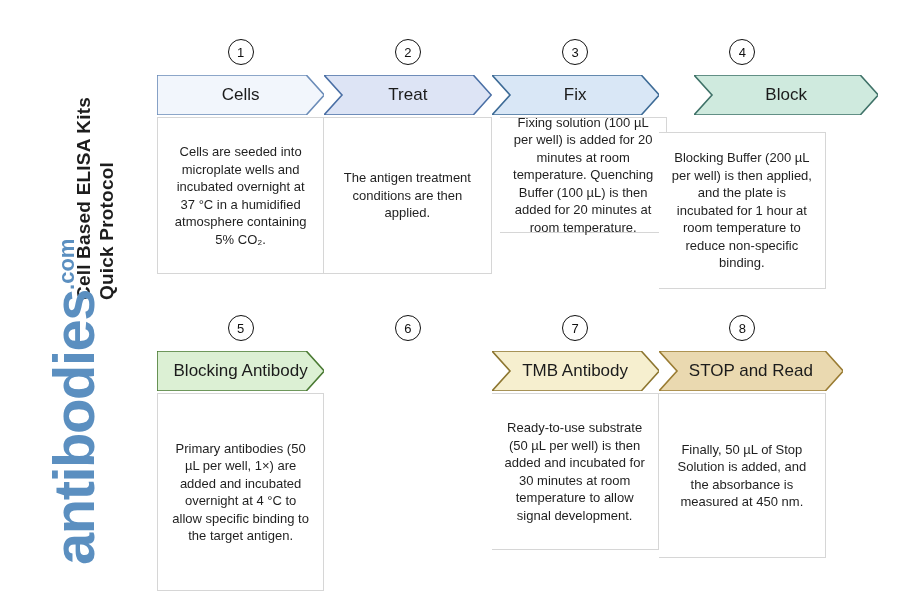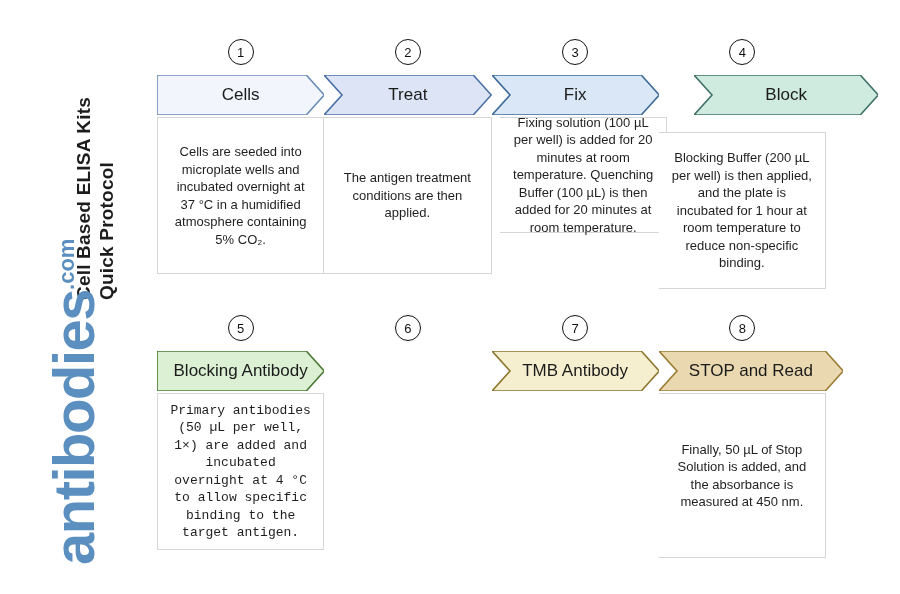--- a/index.html
+++ b/index.html
@@ -150,32 +150,35 @@
     </div>
     <div class="numcircle" style="left: 227.625px; top: 315px;">5</div>
     <div class="chev" style="left: 157px; top: 351px; width: 167.25px;">
       <div class="shape">
         <svg viewBox="0 0 167.25 40" preserveAspectRatio="none">
           <polygon points="0,0 149.25,0 167.25,20 149.25,40 0,40" fill="#dcf0d4" stroke="#4a7a33" stroke-width="1.6" stroke-linejoin="miter"></polygon>
         </svg>
       </div>
       <span class="lbl">Blocking Antibody</span>
     </div>
-    <div class="panel" style="left: 157px; top: 393px; width: 167.25px; height: 157px; font-family: Liberation Mono, monospace;">
+    <div class="panel" style="left: 157px; top: 393px; width: 167.25px; height: 198px;">
       <div class="txt">Primary antibodies (50 µL per well, 1×) are added and incubated overnight at 4 °C to allow specific binding to the target antigen.</div>
     </div>
     <div class="numcircle" style="left: 394.875px; top: 315px;">6</div>
     <div class="numcircle" style="left: 562.125px; top: 315px;">7</div>
     <div class="chev" style="left: 491.5px; top: 351px; width: 167.25px;">
       <div class="shape">
         <svg viewBox="0 0 167.25 40" preserveAspectRatio="none">
           <polygon points="0,0 149.25,0 167.25,20 149.25,40 0,40 18,20" fill="#f6efcf" stroke="#8d7630" stroke-width="1.6" stroke-linejoin="miter"></polygon>
         </svg>
       </div>
       <span class="lbl">TMB Antibody</span>
+    </div>
+    <div class="panel" style="left: 491.5px; top: 393px; width: 167.25px; height: 157px; border-left: none;">
+      <div class="txt">Ready-to-use substrate (50 µL per well) is then added and incubated for 30 minutes at room temperature to allow signal development.</div>
     </div>
     <div class="numcircle" style="left: 729.375px; top: 315px;">8</div>
     <div class="chev" style="left: 658.75px; top: 351px; width: 184.25px;">
       <div class="shape">
         <svg viewBox="0 0 184.25 40" preserveAspectRatio="none">
           <polygon points="0,0 166.25,0 184.25,20 166.25,40 0,40 18,20" fill="#ead9b0" stroke="#9a7c33" stroke-width="1.6" stroke-linejoin="miter"></polygon>
         </svg>
       </div>
       <span class="lbl">STOP and Read</span>
     </div>

